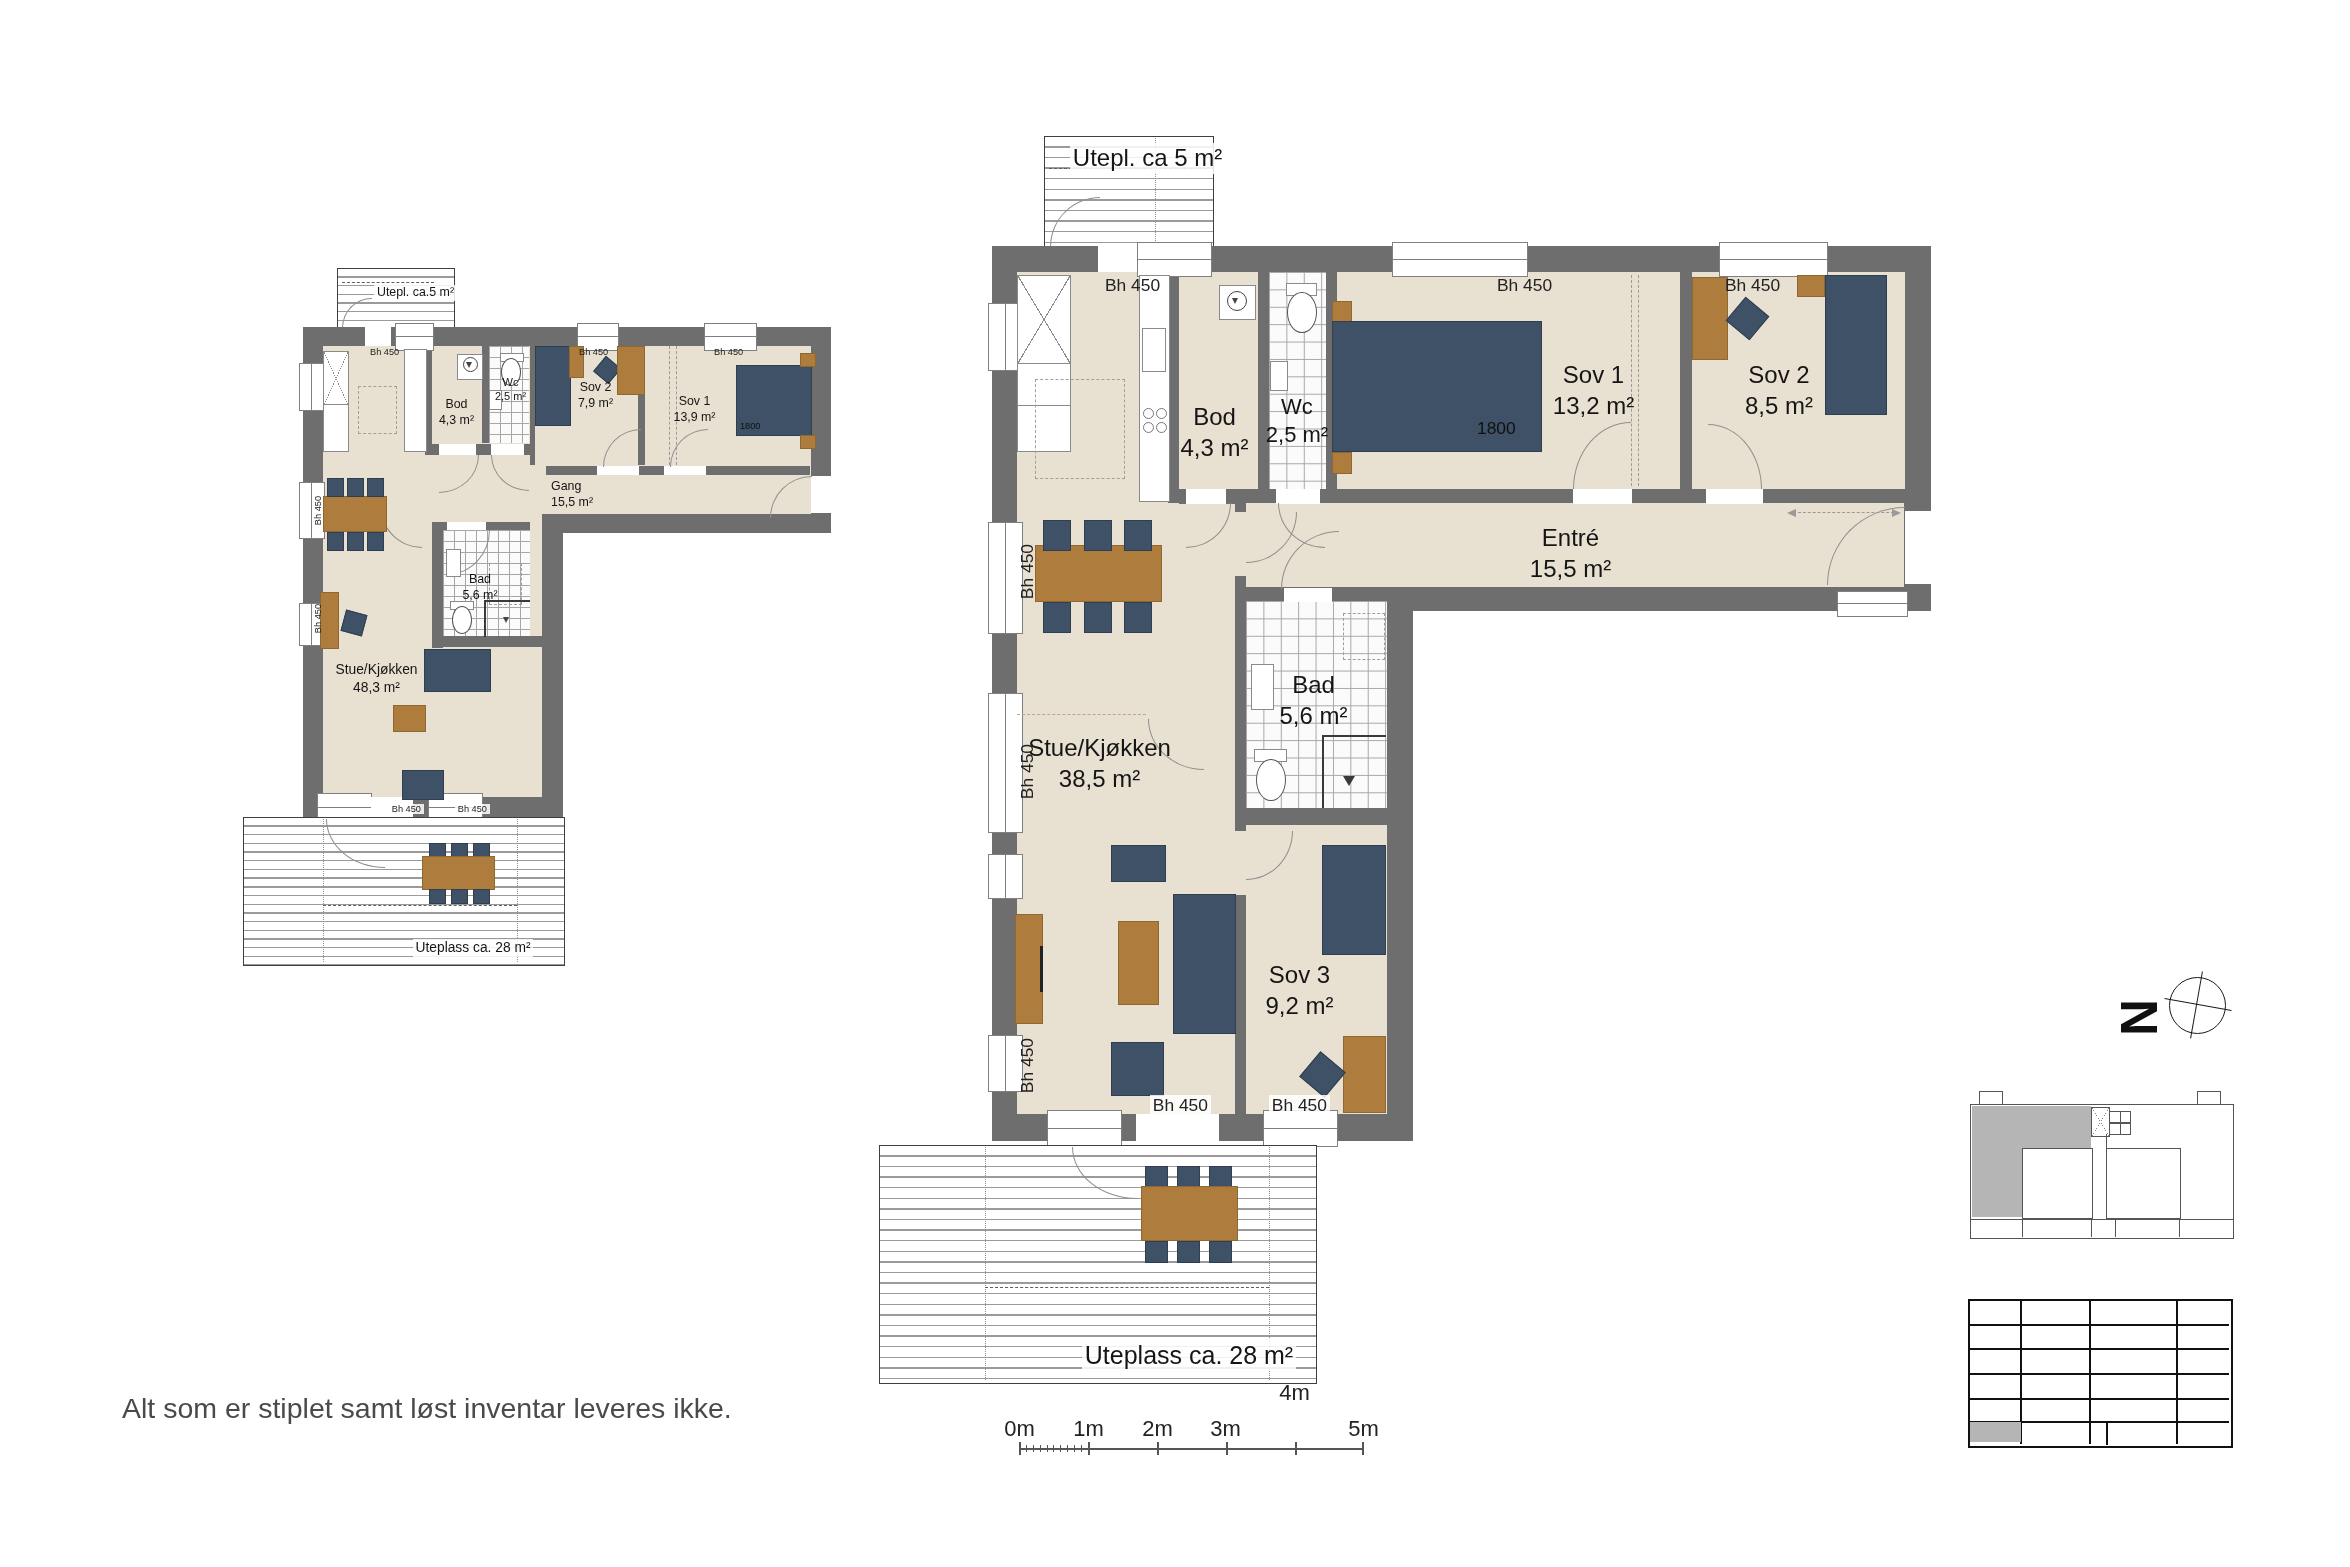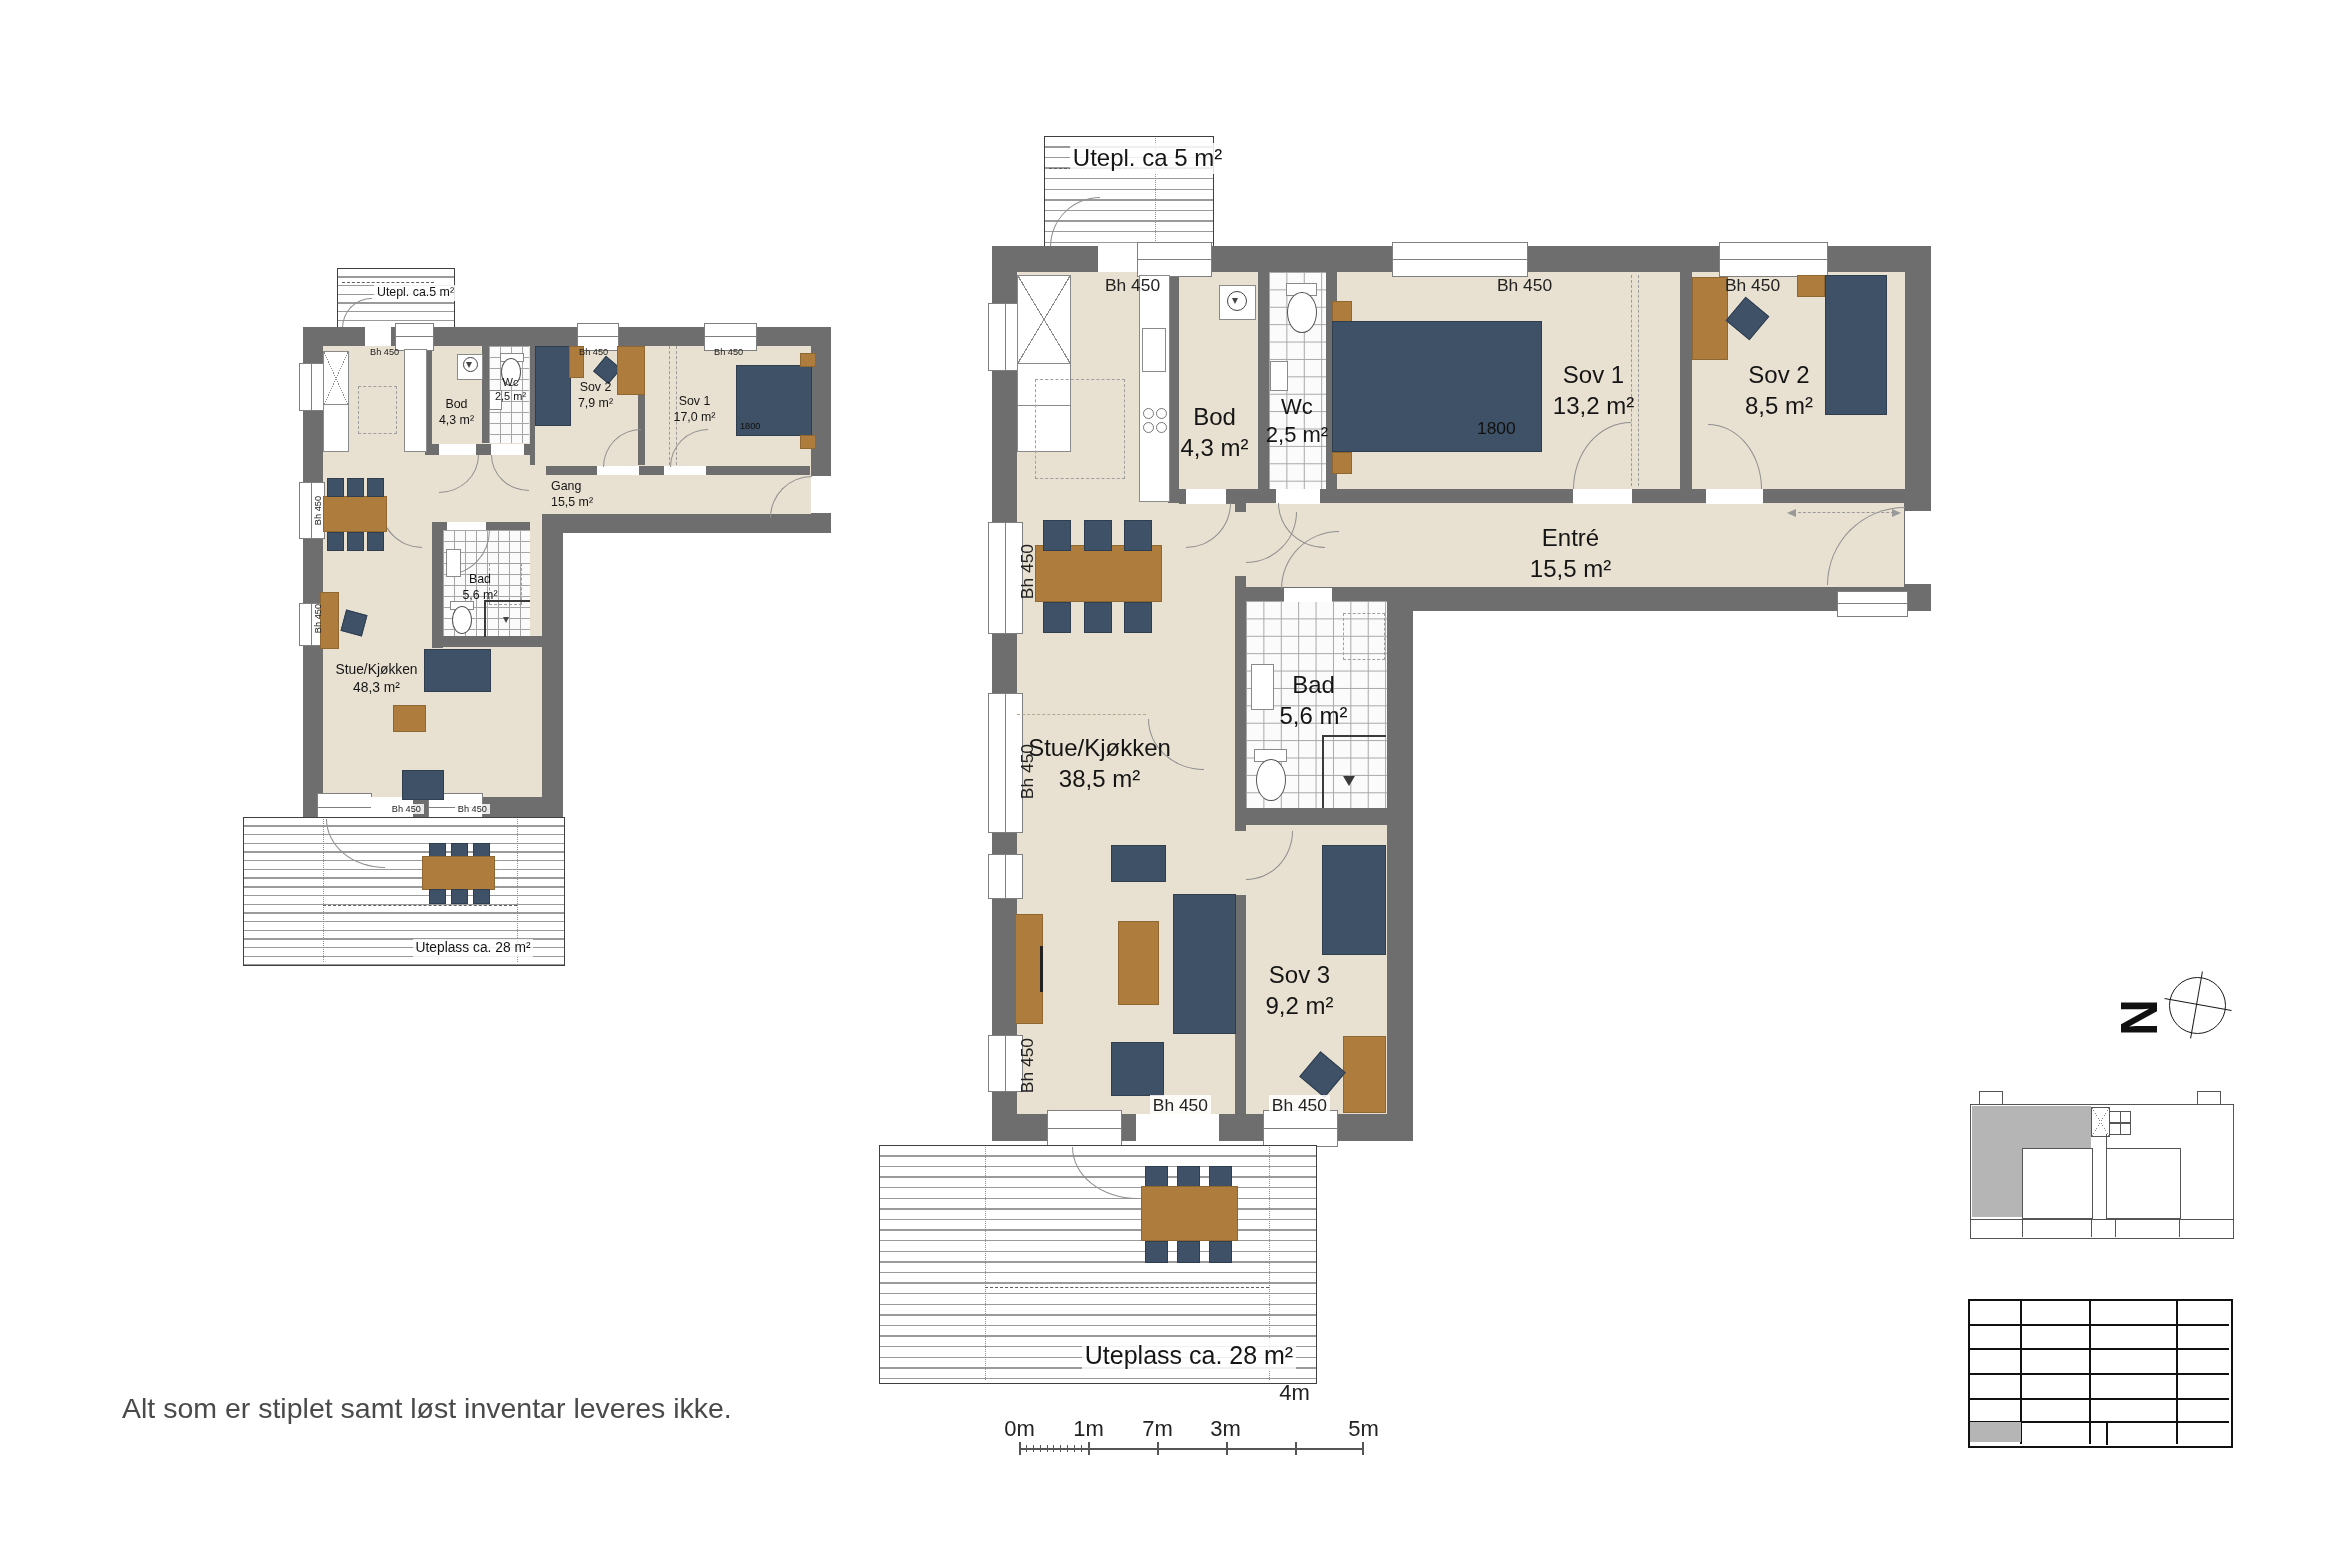--- a/index.html
+++ b/index.html
@@ -183,21 +183,21 @@
   <div class="rlabel s" style="left:485px;top:375px;width:51px;font-size:11px">
     <span>Wc</span>
       <span>2,5 m²</span>
     </div>
   <div class="rlabel s" style="left:559px;top:380px;width:73px">
     <span>Sov 2</span>
       <span>7,9 m²</span>
     </div>
   <div class="rlabel s" style="left:658px;top:394px;width:73px">
     <span>Sov 1</span>
-      <span>17,0 m²</span>
+      <span>13,9 m²</span>
     </div>
   <div class="rlabel s" style="left:551px;top:479px;width:73px;text-align:left">
     <span>Gang</span>
       <span>15,5 m²</span>
     </div>
   <div class="rlabel s" style="left:448px;top:572px;width:64px">
     <span>Bad</span>
       <span>5,6 m²</span>
     </div>
   <div class="rlabel s" style="left:317px;top:661px;width:119px;font-size:13.8px">
@@ -419,21 +419,21 @@
   <i class="kline" style="left:1968px;top:1398px;width:261px;height:2.3px"></i>
   <i class="kline" style="left:1968px;top:1421px;width:261px;height:2.3px"></i>
   <i class="kline" style="left:2020px;top:1299px;width:2.3px;height:145px"></i>
   <i class="kline" style="left:2089px;top:1299px;width:2.3px;height:145px"></i>
   <i class="kline" style="left:2176px;top:1299px;width:2.3px;height:145px"></i>
   <i class="kline" style="left:2106px;top:1421px;width:2.3px;height:24px"></i>
   <i class="line" style="left:1970px;top:1422px;width:51px;height:20px;background:#b5b5b5"></i>
 
   <div class="scl" style="left:992px;top:1416px">0m</div>
   <div class="scl" style="left:1061px;top:1416px">1m</div>
-  <div class="scl" style="left:1130px;top:1416px">7m</div>
+  <div class="scl" style="left:1130px;top:1416px">2m</div>
   <div class="scl" style="left:1198px;top:1416px">3m</div>
   <div class="scl" style="left:1267px;top:1380px">4m</div>
   <div class="scl" style="left:1336px;top:1416px">5m</div>
   <i class="line" style="left:1019px;top:1448px;width:344px;height:2.3px"></i>
   <i class="line" style="left:1019px;top:1442px;width:1.8px;height:13px"></i>
   <i class="line" style="left:1088px;top:1442px;width:1.8px;height:13px"></i>
   <i class="line" style="left:1157px;top:1442px;width:1.8px;height:13px"></i>
   <i class="line" style="left:1226px;top:1442px;width:1.8px;height:13px"></i>
   <i class="line" style="left:1295px;top:1442px;width:1.8px;height:13px"></i>
   <i class="line" style="left:1362px;top:1442px;width:1.8px;height:13px"></i>

